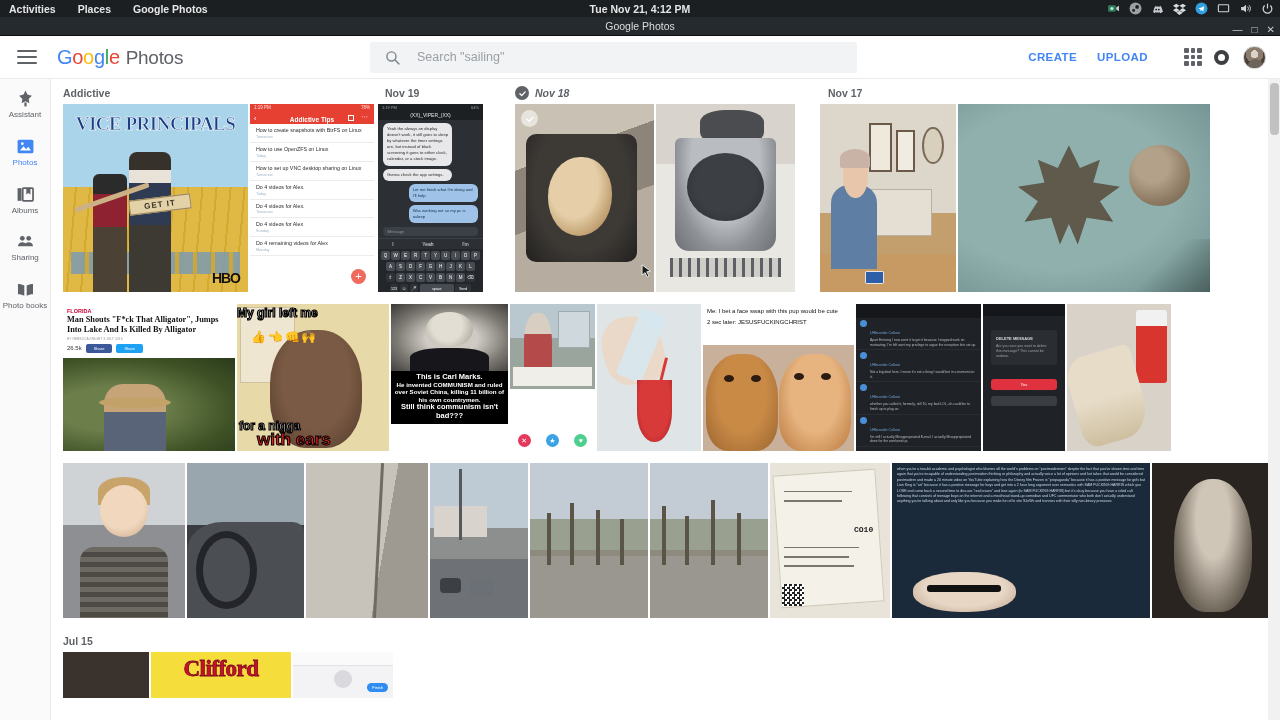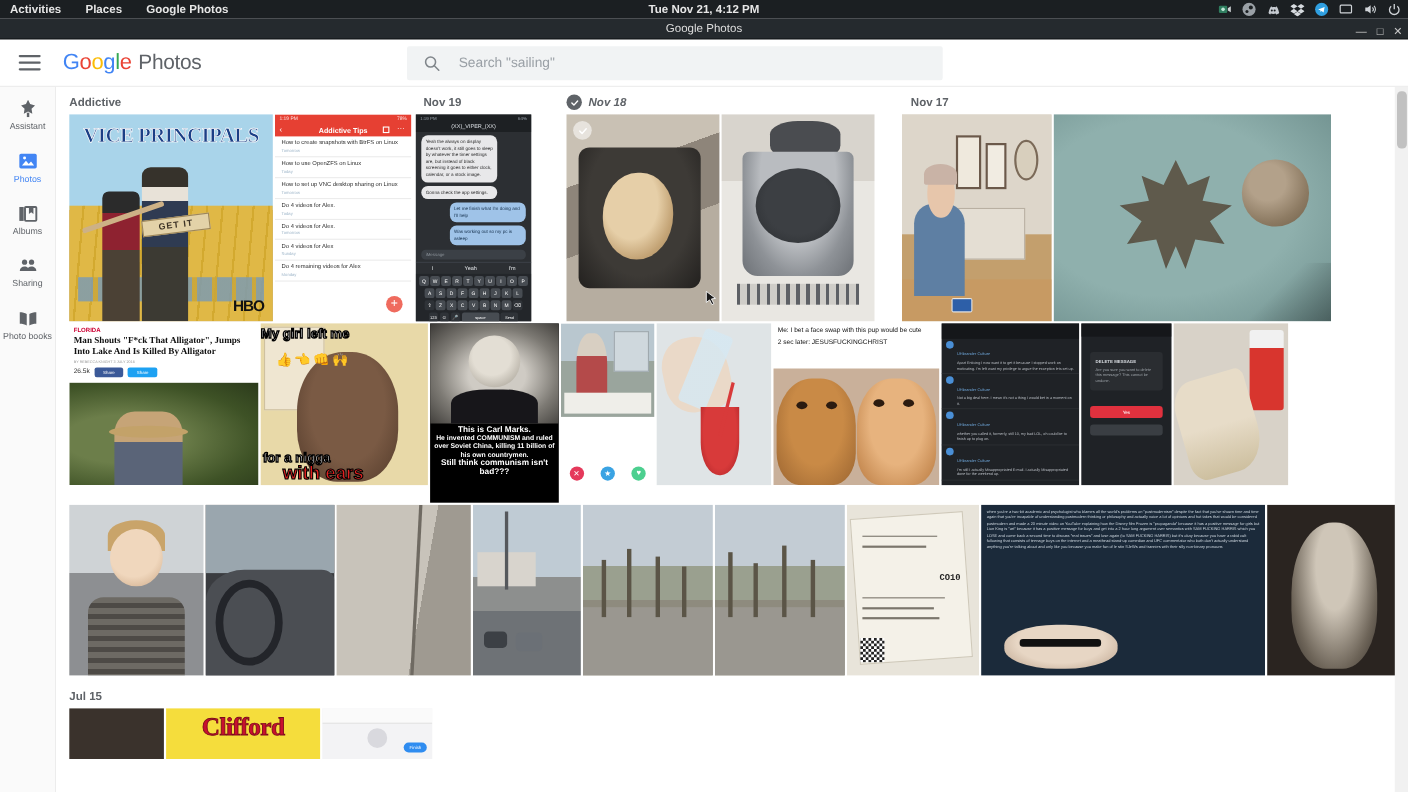--- a/index.html
+++ b/index.html
@@ -124,21 +124,21 @@
   .date-label {
     font-size: 10.5px; color: #5f6368; font-weight: bold; display: flex;
     align-items: center; gap: 6px; position: absolute;
   }
   .check-circle {
     width: 14px; height: 14px; border-radius: 50%; background: #5f6368;
     display: inline-flex; align-items: center; justify-content: center; flex-shrink: 0;
   }
   .check-circle svg { display: block; }
 
-  .photo-row { display: flex; gap: 2px; margin-bottom: 2px; }
+  .photo-row { display: flex; gap: 2px; margin-bottom: 12px; }
   .tile { position: relative; overflow: hidden; flex-shrink: 0; background: #eee; }
   .tile .sel-check {
     position: absolute; left: 6px; top: 6px; width: 17px; height: 17px;
     border-radius: 50%; background: rgba(255,255,255,.55);
     display: flex; align-items: center; justify-content: center; z-index: 5;
   }
 
   
   .vice {
     background: linear-gradient(#a9d4ea 0 46%, #bfa257 46% 100%);
@@ -511,20 +511,37 @@
   </div>
 
   <div id="searchbar">
     <svg class="s-ico" width="17" height="17" viewBox="0 0 24 24">
       <circle cx="10.5" cy="10.5" r="6.4" fill="none" stroke="#80868b" stroke-width="2"></circle>
       <path d="M15.3 15.3L21 21" stroke="#80868b" stroke-width="2" stroke-linecap="round"></path>
     </svg>
     <input id="search-input" type="text" placeholder="Search &quot;sailing&quot;" style="">
   </div>
 
+  <div id="header-right">
+    <button class="hdr-btn">CREATE</button>
+    <button class="hdr-btn">UPLOAD</button>
+    <div id="apps-grid">
+      <i></i>
+        <i></i>
+        <i></i>
+        <i></i>
+        <i></i>
+        <i></i>
+        <i></i>
+        <i></i>
+        <i></i>
+    </div>
+    <div id="notif-dot"></div>
+    <div id="avatar"></div>
+  </div>
 </div>
 
 <div id="shell">
 
   <div id="sidebar">
     <div class="side-item">
       <svg class="si-ico" viewBox="0 0 24 24">
         <path d="M12 2l2.4 5.1L20 8.6l-4 3.9.9 5.6L12 15.5 7.1 18.1 8 12.5 4 8.6l5.6-1.5z" fill="#5f6368"></path>
         <rect x="10.6" y="17" width="2.8" height="5" fill="#5f6368"></rect>
       </svg>
@@ -758,21 +775,21 @@
 
       <div class="tile girlleft" style="width:152px;height:147px;">
         <div class="door"></div>
         <div class="face"></div>
         <div class="emo">👍👈👊🙌</div>
         <div class="t1">My girl left me</div>
         <div class="t2">for a nigga</div>
         <div class="t3">with ears</div>
       </div>
 
-      <div class="tile marks" style="width:117px;height:163px;">
+      <div class="tile marks" style="width:117px;height:120px;">
         <div class="ph">
           <div class="head"></div>
           <div class="suit"></div>
         </div>
         <div class="cap">
           <div class="a">This is Carl Marks.</div>
           <div class="b">He invented COMMUNISM and ruled over Soviet China, killing 11 billion of his own countrymen.</div>
           <div class="c">Still think communism isn't bad???</div>
         </div>
       </div>

